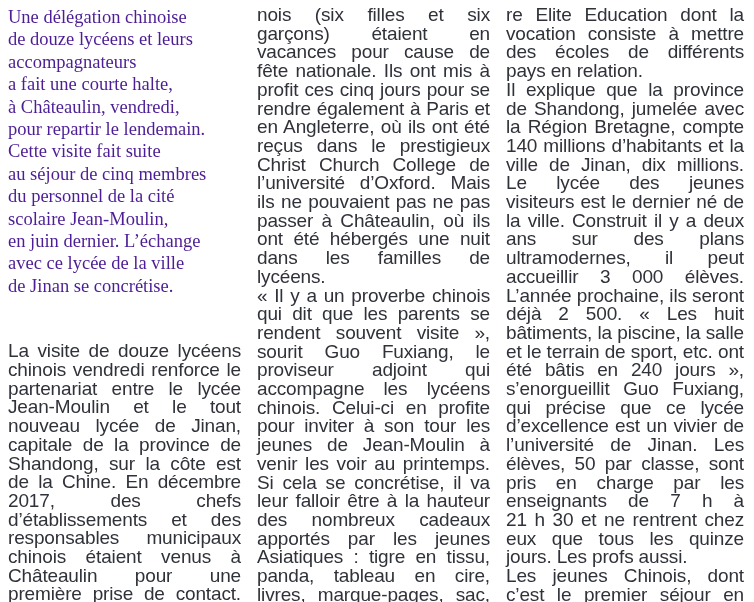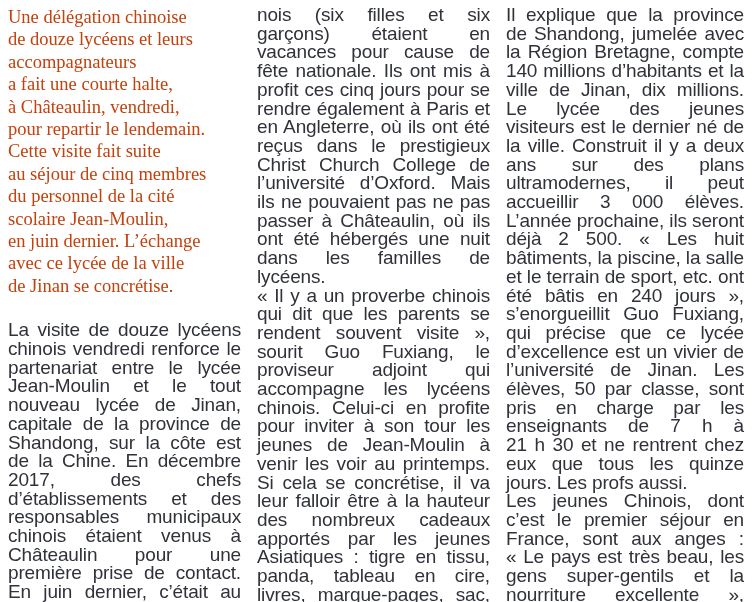--- a/index.html
+++ b/index.html
@@ -26,23 +26,23 @@
     flex: 0 0 auto;
   }
   .col.col-3 {
     width: 238px;
   }
   .lead {
     font-family: "Liberation Serif", "DejaVu Serif", serif;
     font-size: 18.5px;
     line-height: 22.4px;
     font-weight: 400;
-    color: #c2410c;
+    color: #4c1d95;
     white-space: pre-line;
-    margin: 0 0 24px 0;
+    margin: 0 0 45px 0;
   }
   .para {
     font-family: "Liberation Sans", "DejaVu Sans", sans-serif;
     font-size: 19px;
     line-height: 18.7px;
     color: #30323a;
     text-align: justify;
     letter-spacing: -0.15px;
     margin: 0;
   }
@@ -84,17 +84,18 @@
   </div>
 
   <div class="col col-2">
     <p class="para">nois (six filles et six garçons) étaient en vacances pour cause de fête nationale. Ils ont mis à profit ces cinq jours pour se rendre également à Paris et en Angleterre, où ils ont été reçus dans le prestigieux Christ Church College de l’université d’Oxford. Mais ils ne pouvaient pas ne pas passer à Châteaulin, où ils ont été hébergés une nuit dans les familles de lycéens.</p>
     <p class="para">«&nbsp;Il y a un proverbe chinois qui dit que les parents se rendent souvent visite&nbsp;», sourit Guo Fuxiang, le proviseur adjoint qui accompagne les lycéens chinois. Celui-ci en profite pour inviter à son tour les jeunes de Jean-Moulin à venir les voir au printemps. Si cela se concrétise, il va leur falloir être à la hauteur des nombreux cadeaux apportés par les jeunes Asiatiques&nbsp;: tigre en tissu, panda, tableau en cire, livres, marque-pages, sac, éventail, etc. Sans compter la chanson chinoise «&nbsp;Ma patrie et moi&nbsp;», interprétée tous en chœur dans la salle de théâtre.</p>
     <p class="para">La délégation chinoise a également été reçue en mairie par Sylvie Chasserez, l’adjointe à l’enseignement.</p>
 
   </div>
 
   <div class="col col-3">
+    <p class="para">re Elite Education dont la vocation consiste à mettre des écoles de différents pays en relation.</p>
     <p class="para">Il explique que la province de Shandong, jumelée avec la Région Bretagne, compte 140 millions d’habitants et la ville de Jinan, dix millions. Le lycée des jeunes visiteurs est le dernier né de la ville. Construit il y a deux ans sur des plans ultramodernes, il peut accueillir 3&nbsp;000 élèves. L’année prochaine, ils seront déjà 2&nbsp;500. «&nbsp;Les huit bâtiments, la piscine, la salle et le terrain de sport, etc. ont été bâtis en 240&nbsp;jours&nbsp;», s’enorgueillit Guo Fuxiang, qui précise que ce lycée d’excellence est un vivier de l’université de Jinan. Les élèves, 50 par classe, sont pris en charge par les enseignants de 7&nbsp;h à 21&nbsp;h&nbsp;30 et ne rentrent chez eux que tous les quinze jours. Les profs aussi.</p>
     <p class="para">Les jeunes Chinois, dont c’est le premier séjour en France, sont aux anges&nbsp;: «&nbsp;Le pays est très beau, les gens super-gentils et la nourriture excellente&nbsp;», s'émerveillent-ils. L’un d’eux a découvert le fromage et compte bien en ramener chez lui. Une jeune Chinoise, un peu coquette, envie les lycéens français car «&nbsp;ils ne portent pas d’uniforme à l’école&nbsp;». Une discussion à poursuivre une prochaine fois, à 8&nbsp;600&nbsp;km de Châteaulin.</p>
   </div>
 
 </div>
 
 </body></html>

